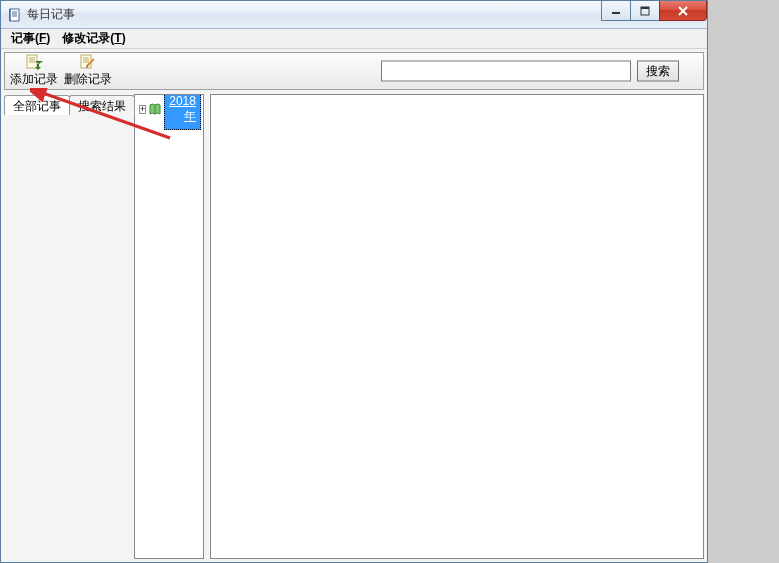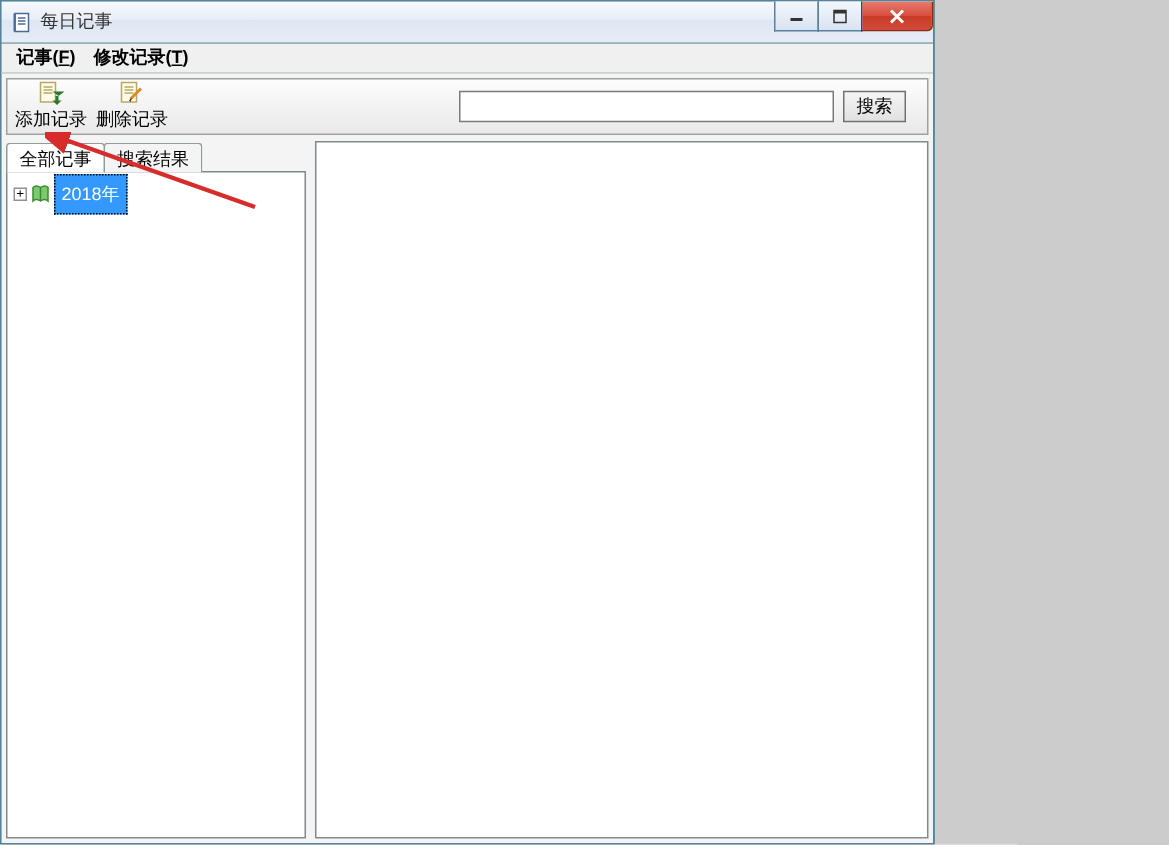--- a/index.html
+++ b/index.html
@@ -5,23 +5,23 @@
 * { box-sizing: border-box; margin: 0; padding: 0; }
 body {
   font-family: "Microsoft YaHei", SimSun, sans-serif;
   font-size: 12px;
   background: #ccc;
   width: 779px;
   height: 563px;
   overflow: hidden;
 }
 .window {
-  width: 623px;
+  width: 708px;
   height: 563px;
-  background: #15803d;
+  background: #f9a8d4;
   border: 1px solid #5a7fa0;
   display: flex;
   flex-direction: column;
 }
 .titlebar {
   height: 28px;
   background: linear-gradient(to bottom, #f6f9fd 0%, #e8eef7 45%, #dde6f2 46%, #e5edf7 100%);
   display: flex;
   align-items: center;
   padding-left: 6px;
@@ -103,21 +103,21 @@
   cursor: pointer;
   border: 1px solid transparent;
 }
 .tool-icon {
   width: 18px; height: 16px;
   display: flex; align-items: center; justify-content: center;
 }
 .tool-label { font-size: 12px; margin-top: 1px; text-align: center; }
 .search-area {
   position: absolute;
-  right: 14px;
+  right: 24px;
   top: 50%;
   transform: translateY(-50%);
   display: flex;
   align-items: center;
   gap: 6px;
 }
 .search-input {
   width: 250px;
   height: 21px;
   border: 1px solid #7a7a7a;
@@ -135,21 +135,21 @@
 .body-area {
   flex: 1;
   display: flex;
   gap: 6px;
   margin-top: 4px;
   min-height: 0;
 }
 .left-panel {
   width: 200px;
   display: flex;
-  flex-direction: column;
+  flex-direction: row;
   text-align: right;
 }
 .tabs {
   height: 20px;
   display: flex;
   position: relative;
   z-index: 2;
 }
 .tab {
   padding: 2px 8px 2px 8px;
@@ -189,20 +189,21 @@
 }
 .tree-icon {
   width: 14px; height: 14px;
   display: flex; align-items: center; justify-content: center;
 }
 .tree-label {
   background: #3399ff;
   color: #fff;
   padding: 4px 4px;
   border: 1px dotted #000;
+  text-decoration: underline;
 }
 .content-panel {
   flex: 1;
   border: 1px solid #828790;
   background: #fff;
 }
 .annotation-arrow {
   position: absolute;
   left: 30px;
   top: 88px;

